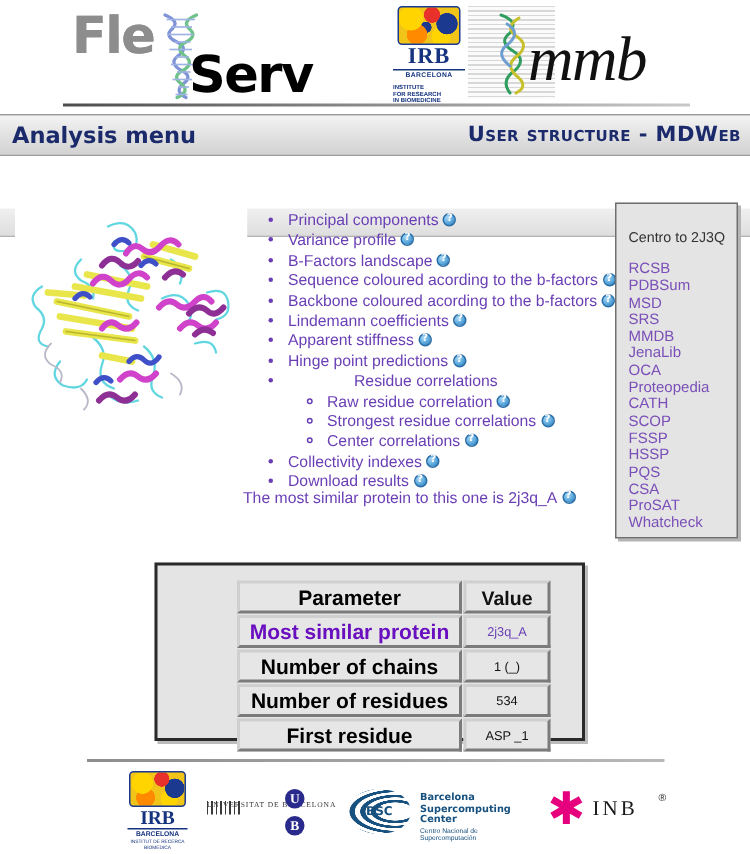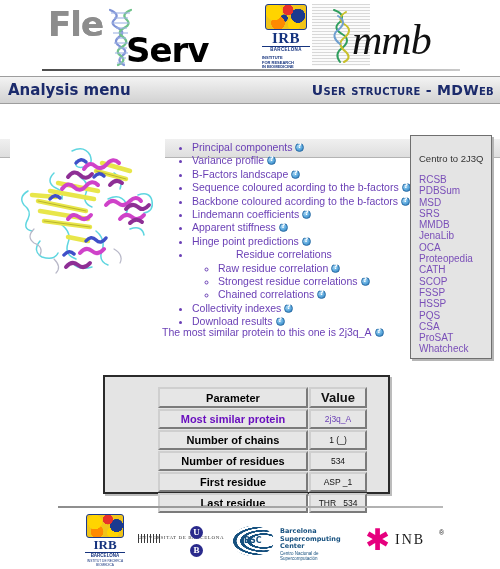--- a/index.html
+++ b/index.html
@@ -301,21 +301,21 @@
   }
   table.info td {
     background: #e6e6e6;
     border: 2px outset #cfcfcf;
     padding: 1px 4px;
     height: 14px;
   }
   td.pname {
     width: 138px;
     text-align: center;
-    font-size: 11px;
+    font-size: 14px;
     font-weight: bold;
     color: #000;
   }
   td.pname.link { color: #6a0fbf; }
   td.pval {
     width: 46px;
     text-align: center;
     font-size: 8.5px;
     color: #111;
   }
@@ -584,21 +584,21 @@
       <li><a class="lnk" href="#">Sequence coloured acording to the b-factors</a><span class="help-ico"></span></li>
       <li><a class="lnk" href="#">Backbone coloured acording to the b-factors</a><span class="help-ico"></span></li>
       <li><a class="lnk" href="#">Lindemann coefficients</a><span class="help-ico"></span></li>
       <li><a class="lnk" href="#">Apparent stiffness</a><span class="help-ico"></span></li>
       <li><a class="lnk" href="#">Hinge point predictions</a><span class="help-ico"></span></li>
       <li>
         <span class="plain">Residue correlations</span>
         <ul class="lvl2">
           <li><a class="lnk" href="#">Raw residue correlation</a><span class="help-ico"></span></li>
           <li><a class="lnk" href="#">Strongest residue correlations</a><span class="help-ico"></span></li>
-          <li><a class="lnk" href="#">Chained correlations</a><span class="help-ico"></span></li>
+          <li><a class="lnk" href="#">Center correlations</a><span class="help-ico"></span></li>
         </ul>
       </li>
       <li><a class="lnk" href="#">Collectivity indexes</a><span class="help-ico"></span></li>
       <li><a class="lnk" href="#">Download results</a><span class="help-ico"></span></li>
     </ul>
   </div>
 
   <div class="similar-line">
     <span>The most similar protein to this one is </span><a class="lnk" href="#">2j3q_A</a><span class="help-ico"></span>
   </div>
@@ -641,24 +641,20 @@
         <td class="pval">1 (_)</td>
       </tr>
       <tr>
         <td class="pname">Number of residues</td>
         <td class="pval">534</td>
       </tr>
       <tr>
         <td class="pname">First residue</td>
         <td class="pval">ASP _1</td>
       </tr>
-      <tr>
-        <td class="pname">Last residue</td>
-        <td class="pval">THR _534</td>
-      </tr>
     </tbody>
       </table>
   </div>
 </div>
 
 <div class="footer-rule"></div>
 <div class="footer">
 
   <div class="f-irb">
     <div class="seal"></div>

